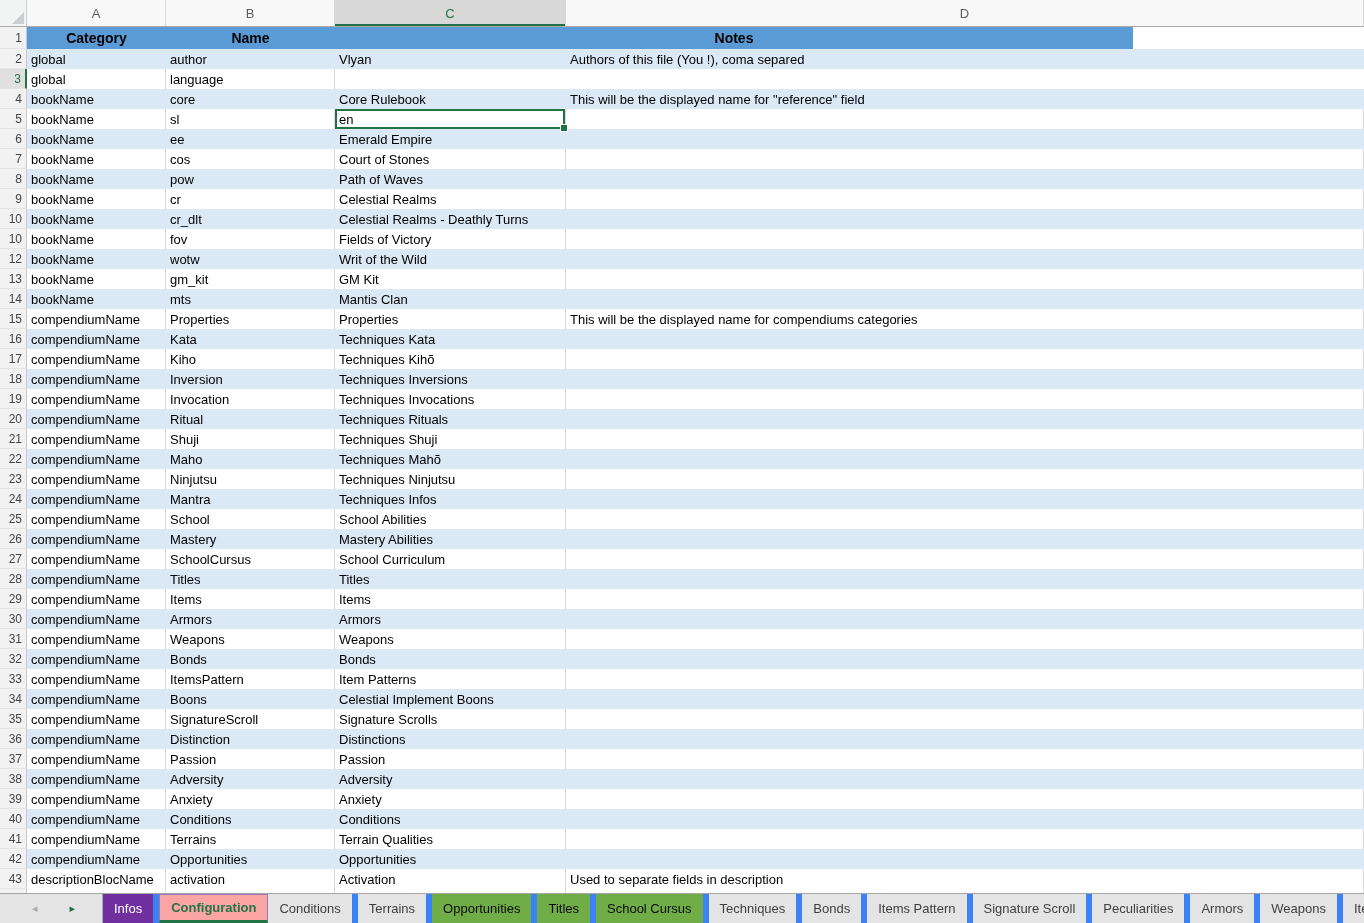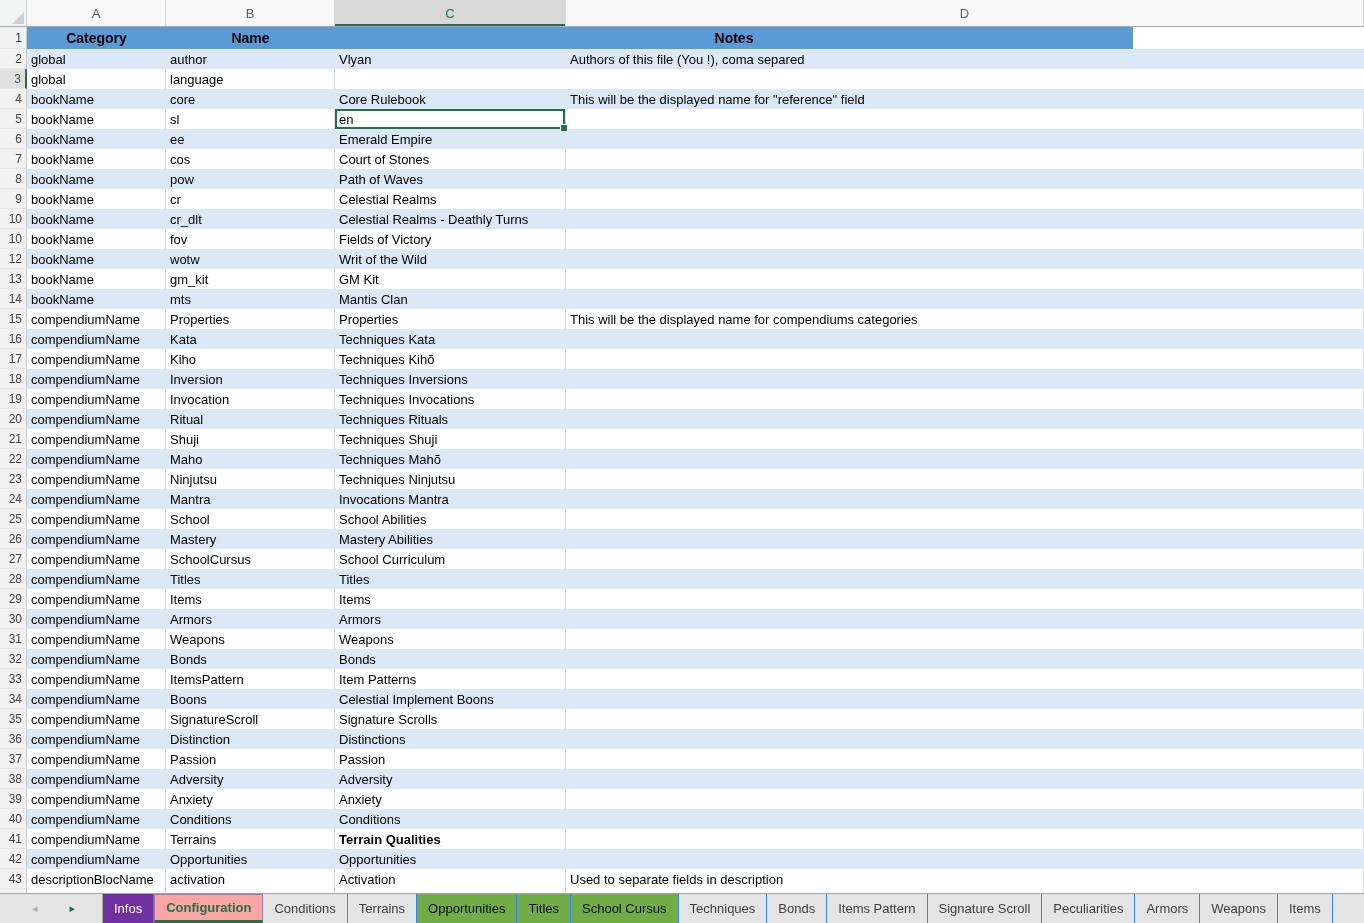--- a/index.html
+++ b/index.html
@@ -35,21 +35,21 @@
         background:#217346;border:1px solid #fff;box-sizing:content-box;}
   
   .tabbar{width:1364px;height:30px;box-sizing:border-box;background:#E4E4E4;border-top:1px solid #A6A6A6;
           display:flex;align-items:stretch;overflow:hidden;}
   .tab-nav{width:103px;min-width:103px;display:flex;align-items:center;box-sizing:border-box;
            padding-left:32px;gap:32px;border-right:1px solid #ABABAB;}
   .nav-arrow{font-size:11px;line-height:1;cursor:pointer;}
   .nav-arrow.left{color:#ADADAD;}
   .nav-arrow.right{color:#1E6F42;}
   .tab{display:flex;align-items:center;padding:0 11px;font-size:13px;color:#3F3F3F;cursor:pointer;
-       border-right:1px solid #3b82f6;box-sizing:border-box;white-space:nowrap;}
+       border-right:6px solid #3b82f6;box-sizing:border-box;white-space:nowrap;}
   .tab.green{background:#70AD47;color:#0A0A0A;}
   .tab.purple{background:#7030A0;color:#FFFFFF;}
   .tab.active{background:#fca5a5;color:#217346;font-weight:bold;
        border:1px solid #9A77B8;border-bottom:3px solid #217346;}
 </style>
 </head>
 <body>
 
 <div class="grid-area">
   <div class="col-headers" id="colHeaders">
@@ -218,21 +218,21 @@
         <div class="row-h">23</div>
         <div class="cell" style="width: 139px; min-width: 139px;">compendiumName</div>
         <div class="cell" style="width: 169px; min-width: 169px;">Ninjutsu</div>
         <div class="cell" style="width: 231px; min-width: 231px;">Techniques Ninjutsu</div>
         <div class="cell" style="width: 798px; min-width: 798px;"></div>
       </div>
       <div class="row band">
         <div class="row-h">24</div>
         <div class="cell" style="width: 139px; min-width: 139px;">compendiumName</div>
         <div class="cell" style="width: 169px; min-width: 169px;">Mantra</div>
-        <div class="cell" style="width: 231px; min-width: 231px;">Invocations Mantra</div>
+        <div class="cell" style="width: 231px; min-width: 231px;">Techniques Infos</div>
         <div class="cell" style="width: 798px; min-width: 798px;"></div>
       </div>
       <div class="row plain">
         <div class="row-h">25</div>
         <div class="cell" style="width: 139px; min-width: 139px;">compendiumName</div>
         <div class="cell" style="width: 169px; min-width: 169px;">School</div>
         <div class="cell" style="width: 231px; min-width: 231px;">School Abilities</div>
         <div class="cell" style="width: 798px; min-width: 798px;"></div>
       </div>
       <div class="row band">
@@ -337,21 +337,21 @@
         <div class="row-h">40</div>
         <div class="cell" style="width: 139px; min-width: 139px;">compendiumName</div>
         <div class="cell" style="width: 169px; min-width: 169px;">Conditions</div>
         <div class="cell" style="width: 231px; min-width: 231px;">Conditions</div>
         <div class="cell" style="width: 798px; min-width: 798px;"></div>
       </div>
       <div class="row plain">
         <div class="row-h">41</div>
         <div class="cell" style="width: 139px; min-width: 139px;">compendiumName</div>
         <div class="cell" style="width: 169px; min-width: 169px;">Terrains</div>
-        <div class="cell" style="width: 231px; min-width: 231px; font-weight: bold;">Terrain Qualities</div>
+        <div class="cell" style="width: 231px; min-width: 231px;">Terrain Qualities</div>
         <div class="cell" style="width: 798px; min-width: 798px;"></div>
       </div>
       <div class="row band">
         <div class="row-h">42</div>
         <div class="cell" style="width: 139px; min-width: 139px;">compendiumName</div>
         <div class="cell" style="width: 169px; min-width: 169px;">Opportunities</div>
         <div class="cell" style="width: 231px; min-width: 231px;">Opportunities</div>
         <div class="cell" style="width: 798px; min-width: 798px;"></div>
       </div>
       <div class="row plain">

